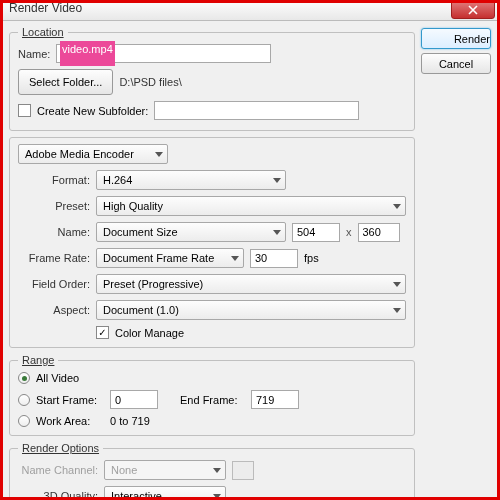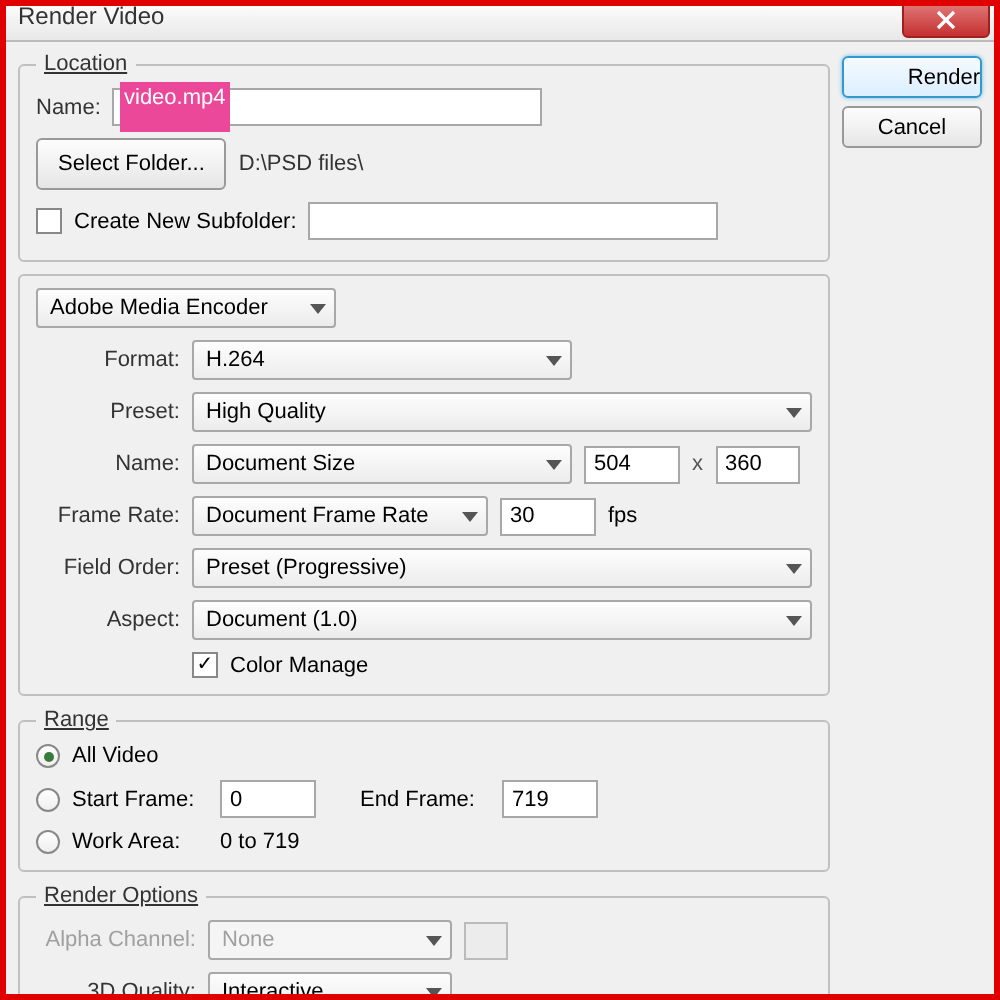--- a/index.html
+++ b/index.html
@@ -150,21 +150,21 @@
         <div class="row" style="margin-bottom:0">
           <span class="radio"></span>
           <span style="width:68px">Work Area:</span>
           <span>0 to 719</span>
         </div>
       </fieldset>
 
       <fieldset style="margin-bottom:0">
         <legend>Render Options</legend>
         <div class="row">
-          <span class="lbl disabled" style="width:80px">Alpha Channel:</span>
+          <span class="lbl disabled" style="width:80px">Name Channel:</span>
           <div class="dd disabled" style="width:122px">
             <span>None</span>
               <span class="caret"></span>
           </div>
           <span class="swatch"></span>
         </div>
         <div class="row" style="margin-bottom:0">
           <span class="lbl" style="width:80px">3D Quality:</span>
           <div class="dd" style="width:122px">
             <span>Interactive</span>

